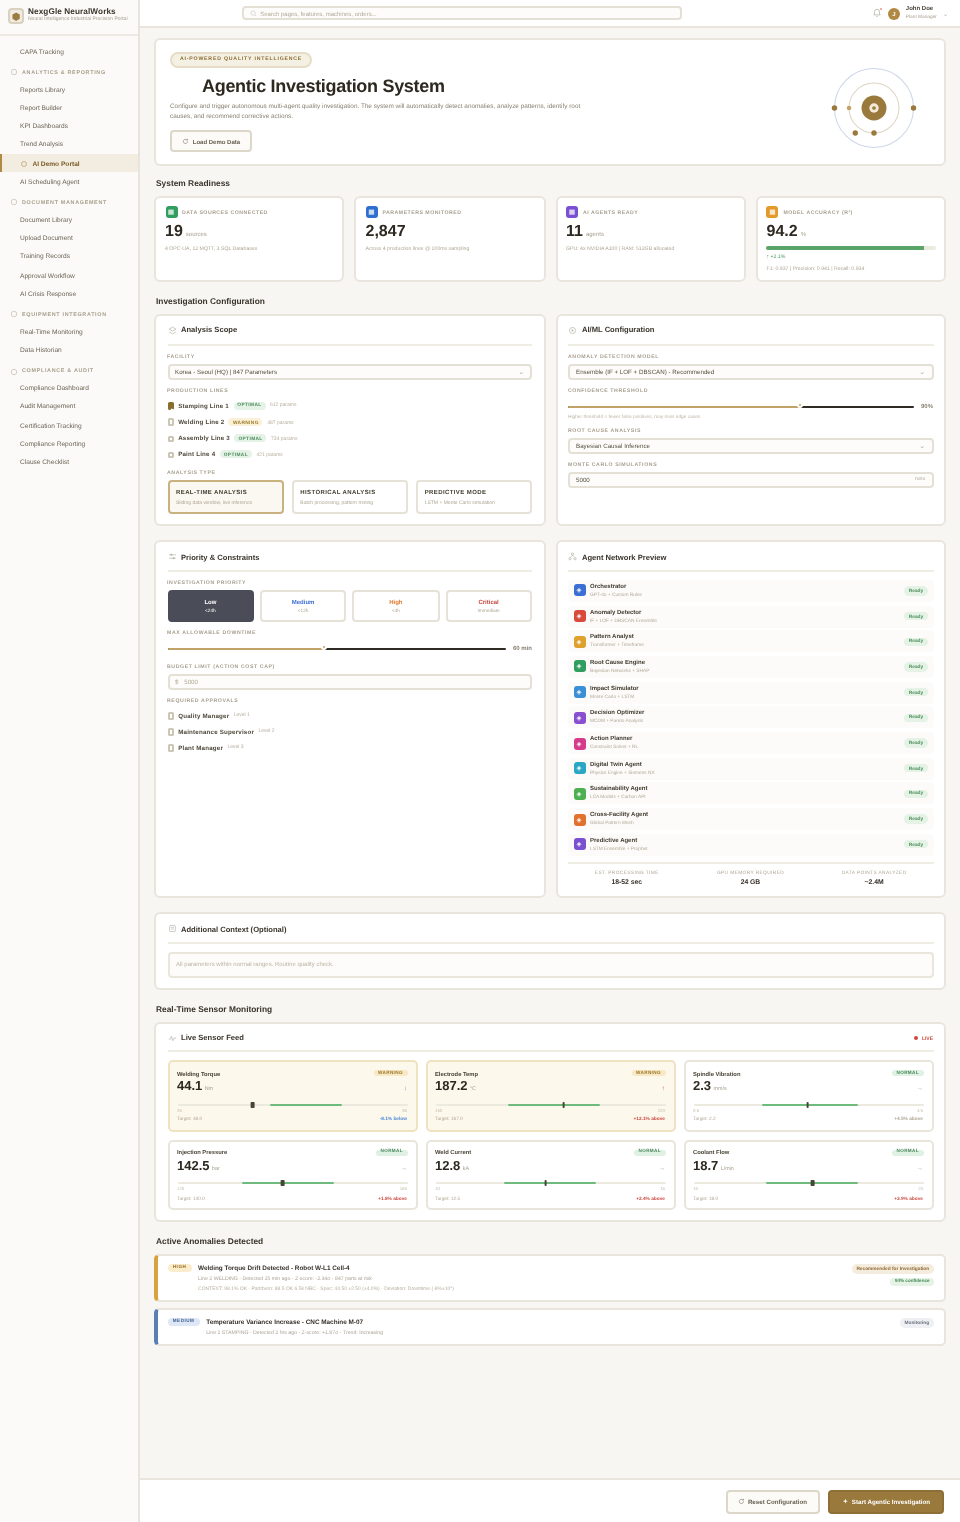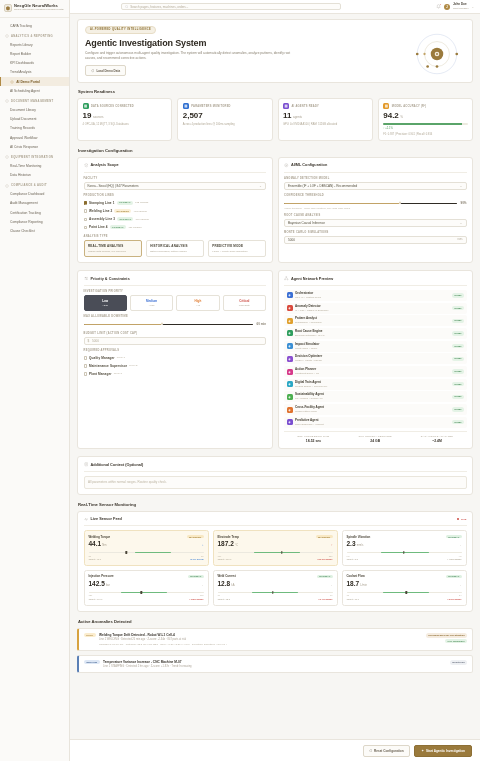--- a/index.html
+++ b/index.html
@@ -51,21 +51,21 @@
   .u-role{font-size:2.4px;color:#a79e8d;}
   .chev{font-size:3px;color:#b3aa98;}
 
   .scroll{flex:1;overflow:hidden;padding:5px 7px 0 7px;}
 
   
   .hero{background:#fff;border:1px solid #e9e5dd;border-radius:3px;padding:6px 7px;position:relative;
     min-height:62px;margin-bottom:6px;}
   .pill{display:inline-block;background:#f5f0e4;border:1px solid #e7ddc6;color:#8a6c2e;font-size:2.6px;
     letter-spacing:.4px;text-transform:uppercase;padding:1.4px 4px;border-radius:6px;font-weight:700;}
-  .hero h1{font-size:9px;font-weight:700;color:#2d2820;margin:4px 0 3px;letter-spacing:-.15px;}
+  .hero h1{font-size:9px;font-weight:700;color:#2d2820;margin:4px 16px 3px;letter-spacing:-.15px;}
   .hero p{font-size:3.2px;color:#8b8373;line-height:1.5;max-width:215px;}
   .btn-ghost{display:inline-flex;align-items:center;gap:2px;margin-top:5px;border:1px solid #ddd7c9;
     background:#fcfbf8;border-radius:2px;padding:2.5px 5px;font-size:3px;color:#6a6152;cursor:pointer;font-weight:600;}
   .orbit{position:absolute;right:9px;top:8px;width:52px;height:52px;}
 
   
   .sec-title{font-size:4.2px;font-weight:700;color:#3a342b;margin:0 0 4px 1px;}
 
   
   .stats{display:grid;grid-template-columns:repeat(4,1fr);gap:5px;margin-bottom:7px;}
@@ -354,21 +354,21 @@
               <div class="stat-lbl">Data Sources Connected</div>
             </div>
             <div class="stat-val">19<span class="stat-unit">sources</span></div>
             <div class="stat-note">4 OPC-UA, 12 MQTT, 3 SQL Databases</div>
           </div>
           <div class="stat">
             <div class="stat-head">
               <div class="stat-ic" style="background: rgb(47, 111, 208);">▦</div>
               <div class="stat-lbl">Parameters Monitored</div>
             </div>
-            <div class="stat-val">2,507</div>
+            <div class="stat-val">2,847</div>
             <div class="stat-note">Across 4 production lines @ 100ms sampling</div>
           </div>
           <div class="stat">
             <div class="stat-head">
               <div class="stat-ic" style="background: rgb(122, 79, 208);">▦</div>
               <div class="stat-lbl">AI Agents Ready</div>
             </div>
             <div class="stat-val">11<span class="stat-unit">agents</span></div>
             <div class="stat-note">GPU: 4x NVIDIA A100 | RAM: 512GB allocated</div>
           </div>

